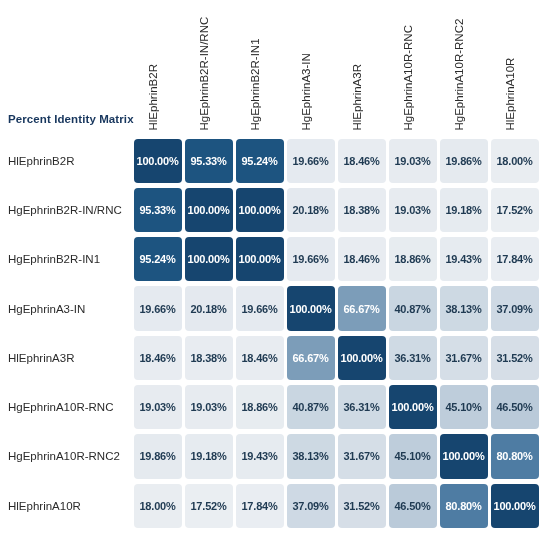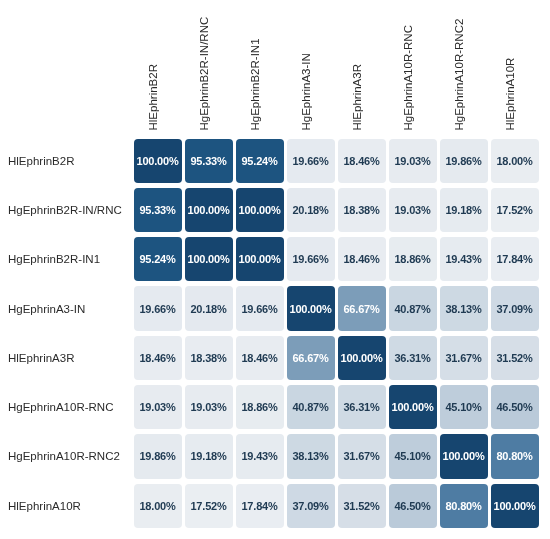--- a/index.html
+++ b/index.html
@@ -156,20 +156,21 @@
           <span>HgEphrinA10R-RNC2</span>
         </div>
       </div>
       <div class="col-header">
         <div class="col-header-inner">
           <span>HlEphrinA10R</span>
         </div>
       </div>
     </div>
 
+  <div id="page-title">Percent Identity Matrix</div>
 
   <div id="matrix-body">
       <div class="matrix-row">
         <div class="row-label">HlEphrinB2R</div>
         <div class="row-cells">
           <div class="cell">
             <div class="cell-inner" style="background: rgb(22, 69, 111); color: rgb(255, 255, 255);">100.00%</div>
           </div>
           <div class="cell">
             <div class="cell-inner" style="background: rgb(29, 84, 128); color: rgb(255, 255, 255);">95.33%</div>

